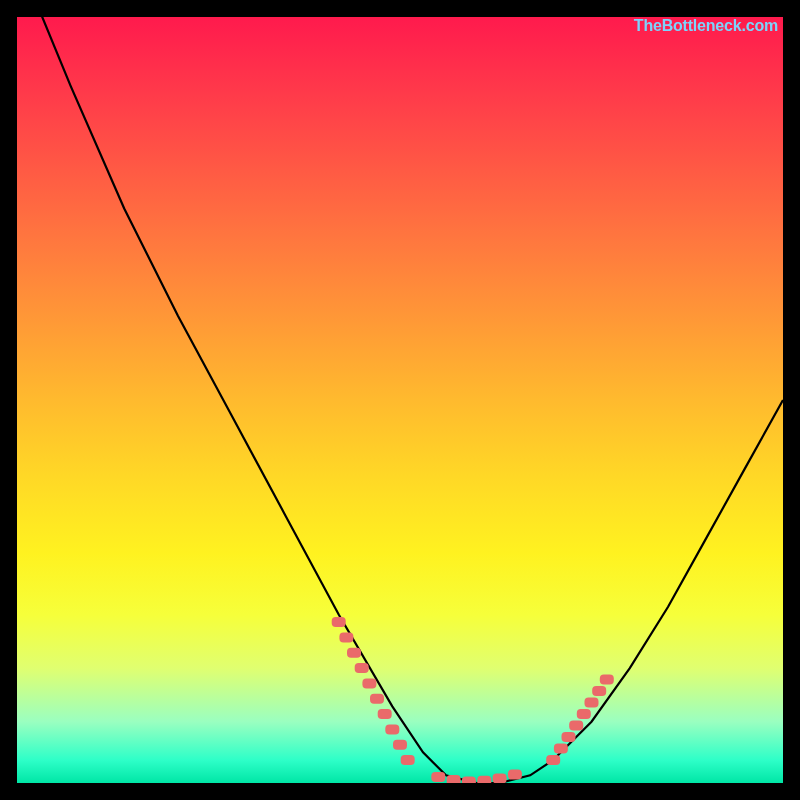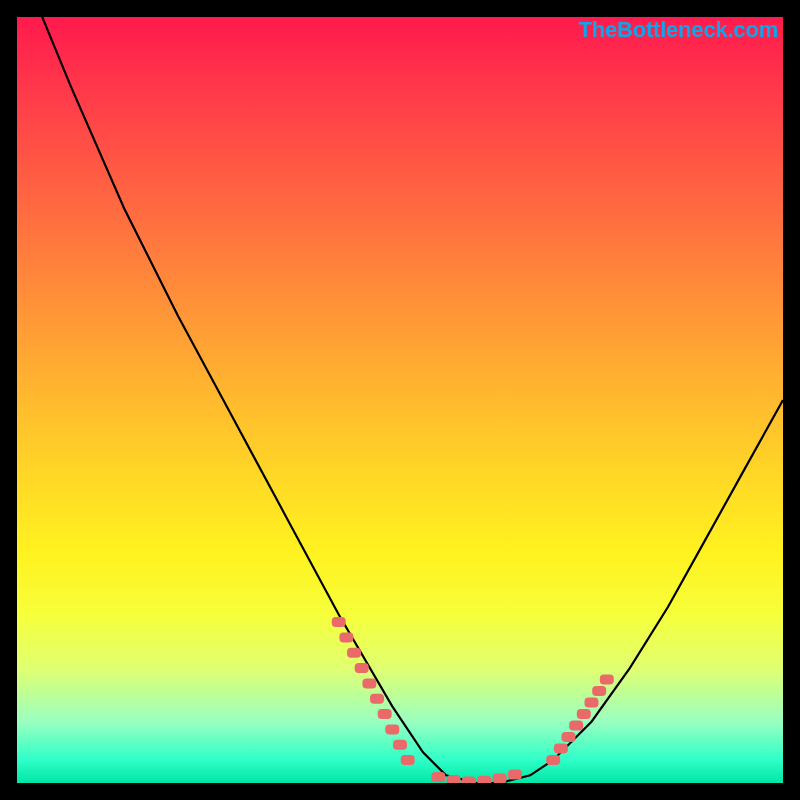--- a/index.html
+++ b/index.html
@@ -30,23 +30,23 @@
       #9affc0 92%,
       #2effc8 97%,
       #00e6a6 100%
     );
     overflow: hidden;
   }
   .watermark {
     position: absolute;
     top: 17px;
     right: 22px;
-    color: #0ea5e9;
+    color: #7dd3fc;
     font-family: Arial, Helvetica, sans-serif;
-    font-size: 22px;
+    font-size: 16px;
     font-weight: 600;
     letter-spacing: -0.2px;
   }
   svg.curve {
     position: absolute;
     left: 0;
     top: 0;
     width: 766px;
     height: 766px;
   }

